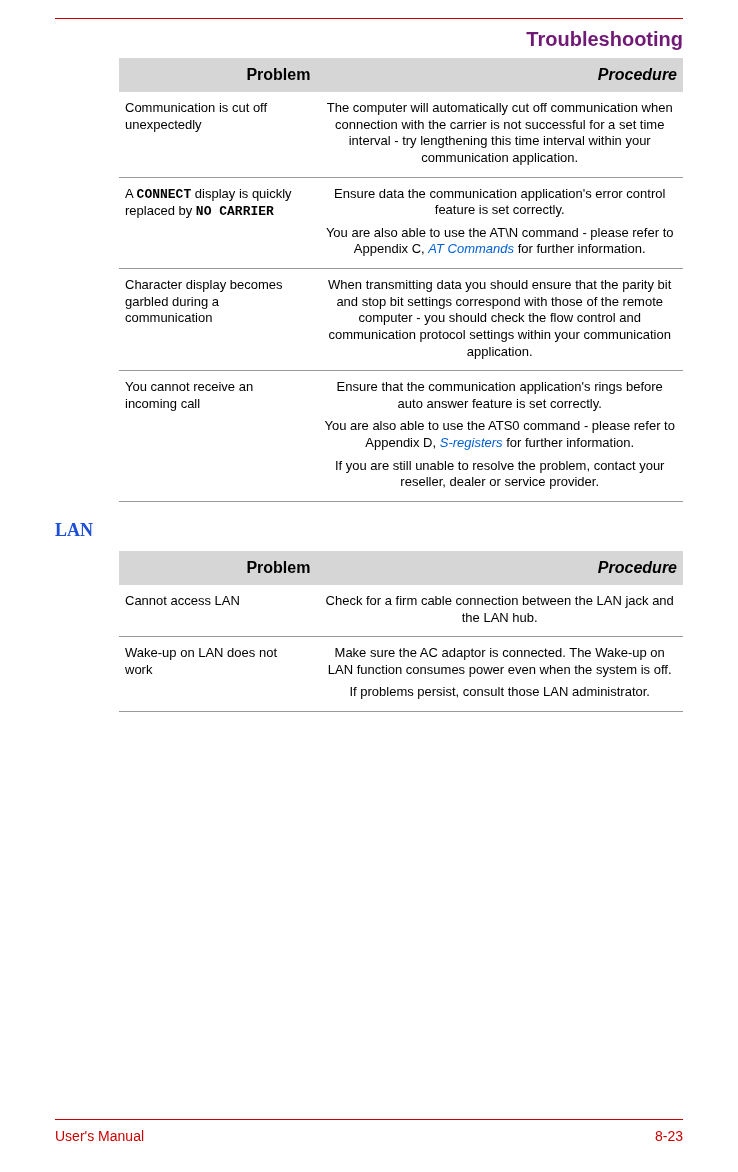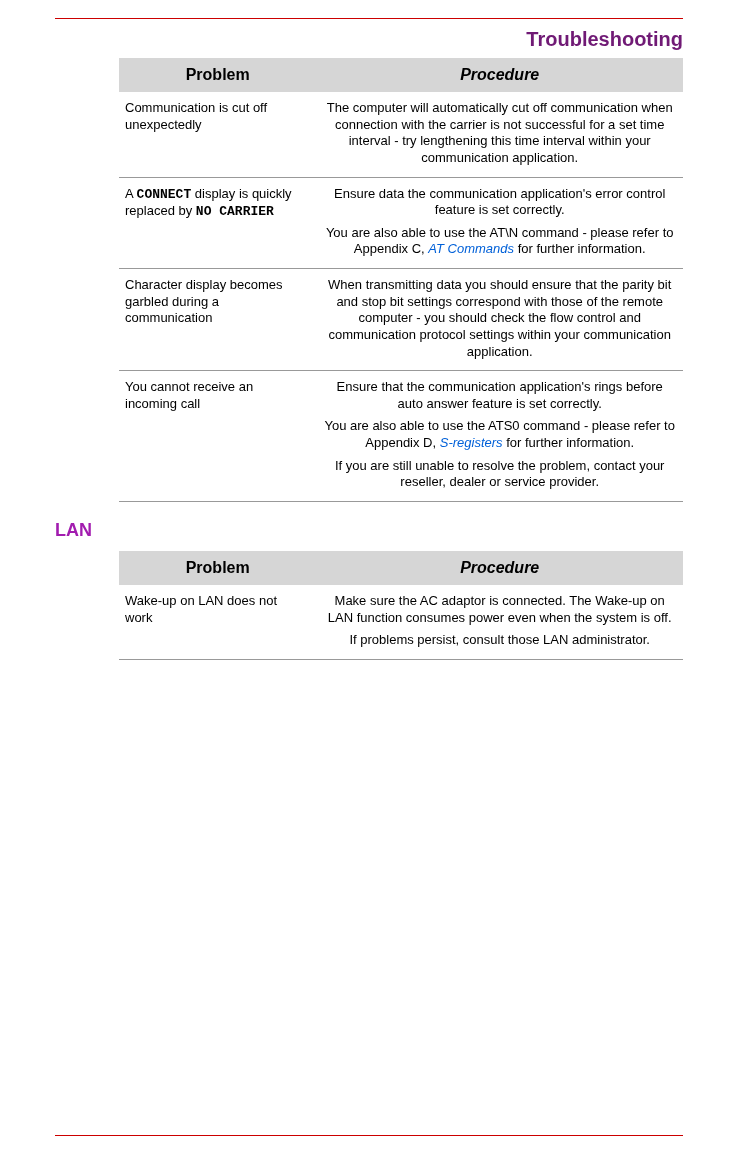--- a/index.html
+++ b/index.html
@@ -36,21 +36,21 @@
       right: 55px;
     }
     table {
       width: 100%;
       border-collapse: collapse;
     }
     thead tr {
       background: #d6d6d6;
     }
     th {
-      text-align: center;
+      text-align: right;
       font-weight: bold;
       font-size: 16px;
       padding: 8px 6px;
       color: #000;
     }
     th.col-problem {
       width: 35%;
     }
     th.col-procedure {
       width: 65%;
@@ -76,24 +76,25 @@
       text-align: center;
     }
     .para:last-child {
       margin-bottom: 0;
     }
     .link {
       color: #0060d8;
       font-style: italic;
     }
     .section-title {
-      color: #a21caf;
+      color: #1d4ed8;
       font-size: 18px;
       font-weight: bold;
       margin: 18px 0 10px -64px;
+      font-family: Liberation Serif, serif;
     }
     .footer {
       position: absolute;
       bottom: 28px;
       left: 55px;
       right: 55px;
     }
     .footer-rule {
       border-top: 1px solid #cc0000;
       margin-bottom: 8px;
@@ -154,25 +155,35 @@
 
   <table>
     <thead>
       <tr>
         <th class="col-problem">Problem</th>
         <th class="col-procedure">Procedure</th>
       </tr>
     </thead>
     <tbody id="table2-body">
         <tr>
+          <td class="problem-cell"><span>Cannot access LAN</span></td>
+          <td>
+            <div class="para"><span>Check for a firm cable connection between the LAN jack and the LAN hub.</span></div>
+          </td>
+        </tr>
+        <tr>
           <td class="problem-cell"><span>Wake-up on LAN does not work</span></td>
           <td>
             <div class="para"><span>Make sure the AC adaptor is connected. The Wake-up on LAN function consumes power even when the system is off.</span></div>
             <div class="para"><span>If problems persist, consult those LAN administrator.</span></div>
           </td>
         </tr>
       </tbody>
   </table>
 </div>
 
 <div class="footer">
   <div class="footer-rule"></div>
+  <div class="footer-row">
+    <span>User's Manual</span>
+    <span>8-23</span>
+  </div>
 </div>
 
 </body></html>

